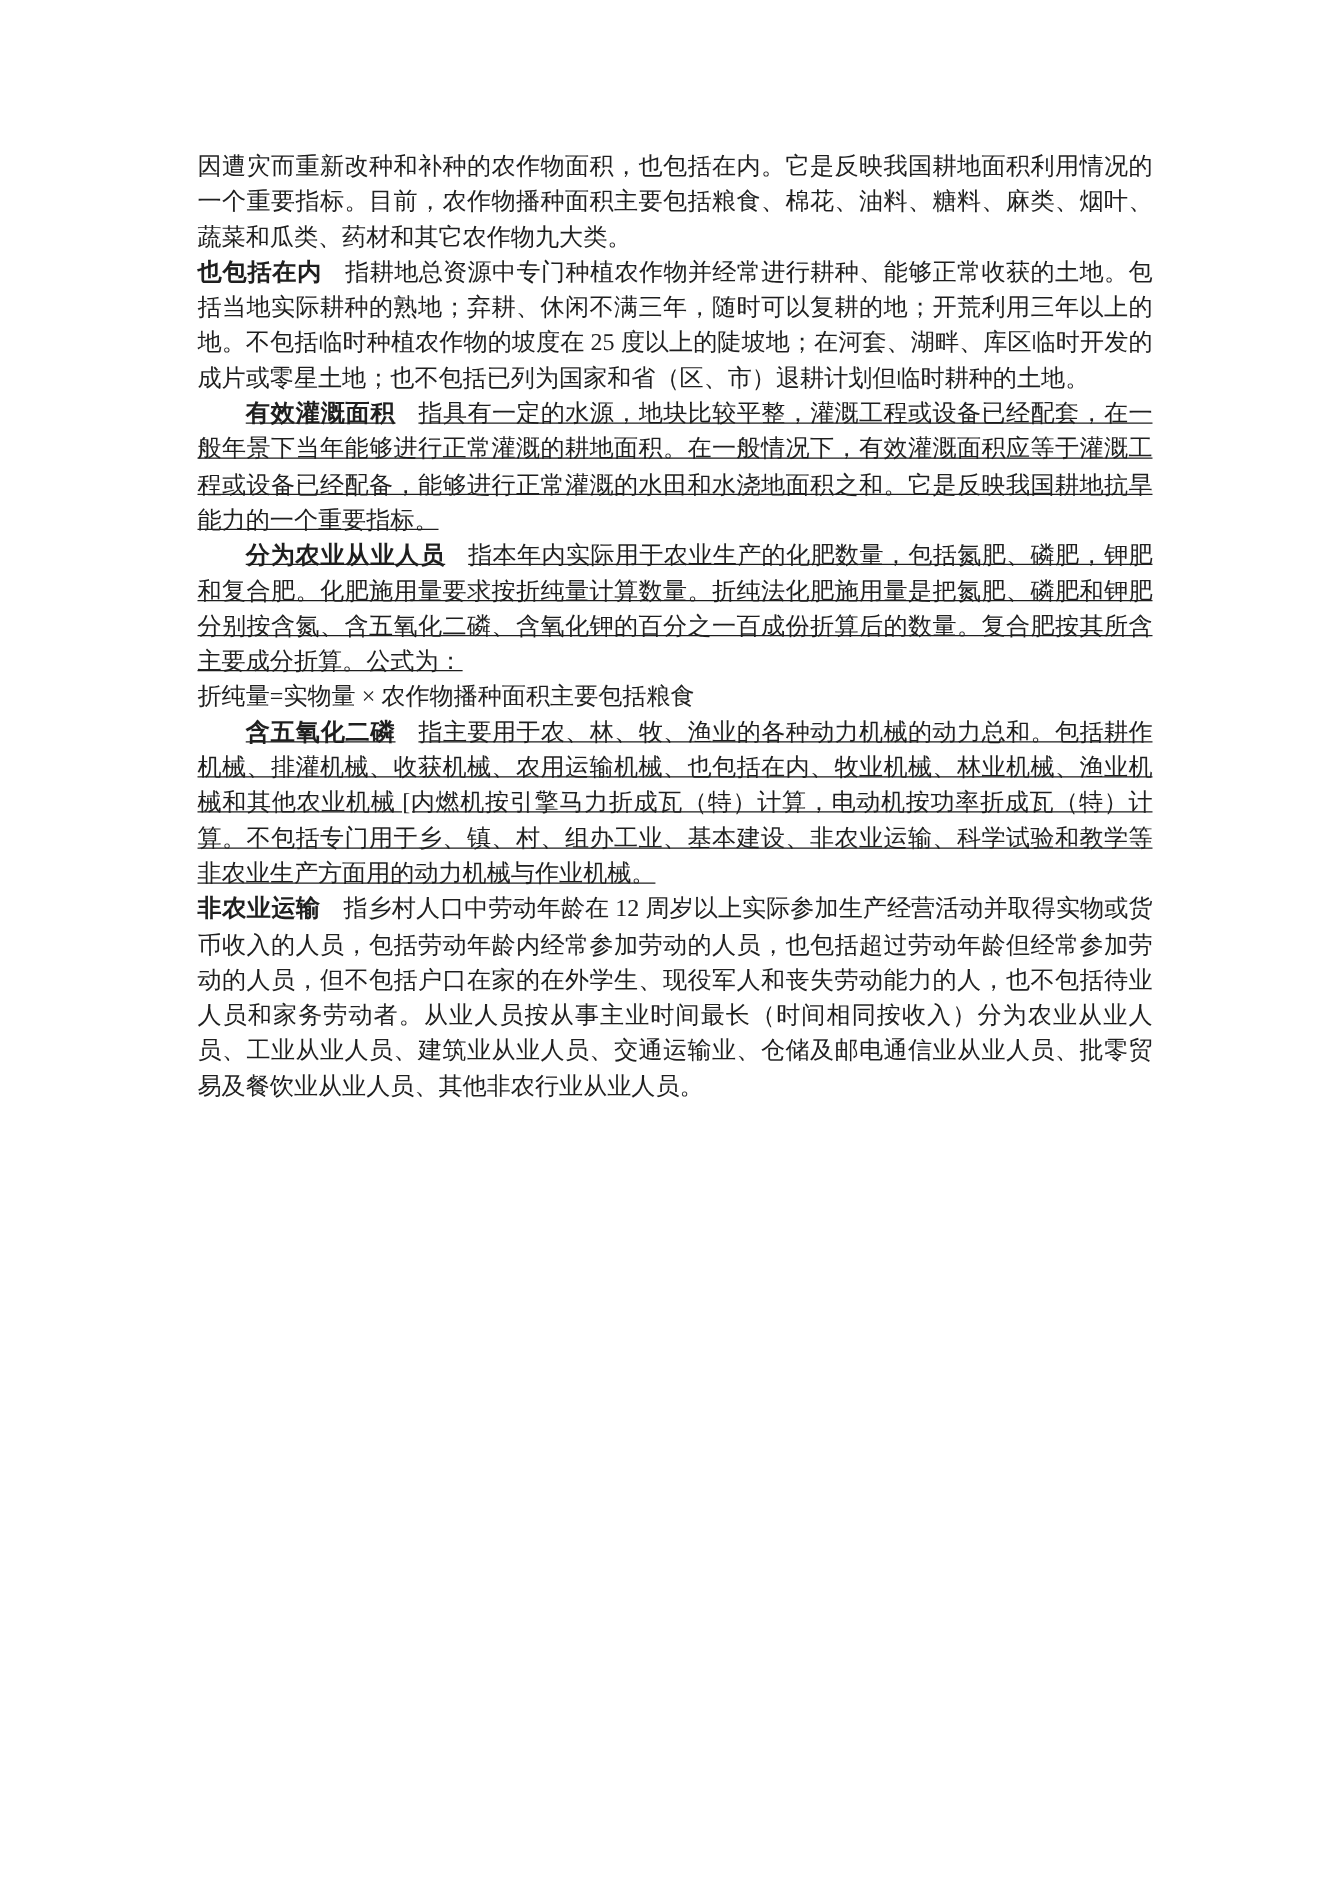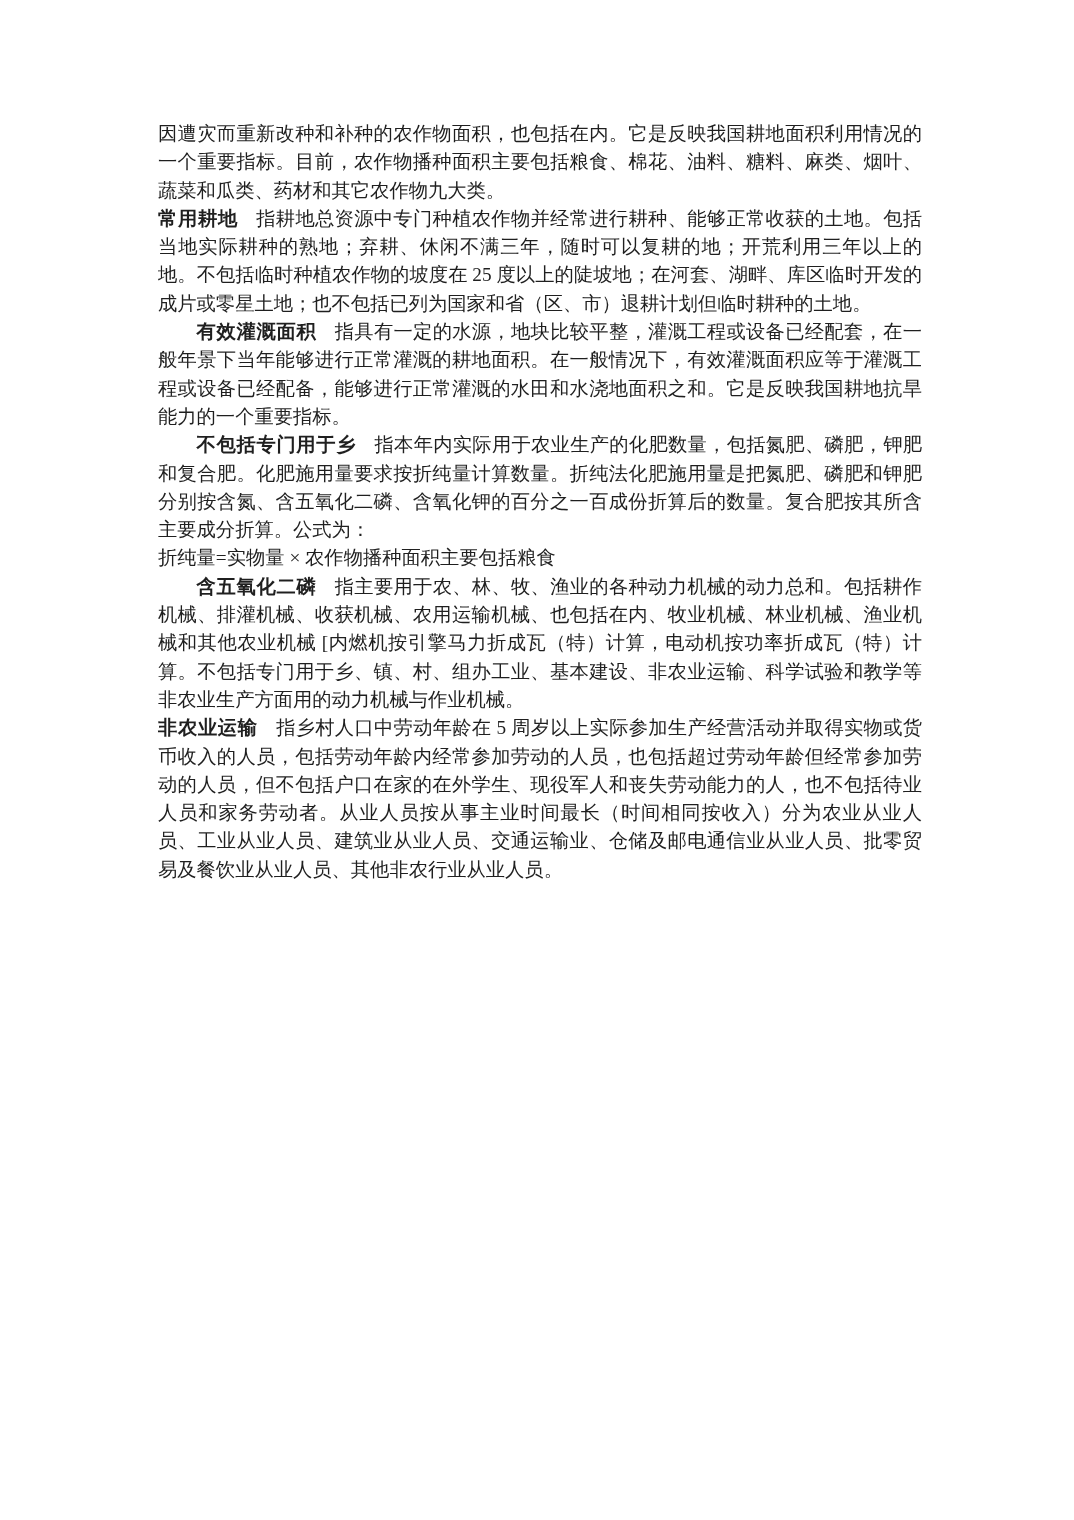--- a/index.html
+++ b/index.html
@@ -25,20 +25,21 @@
     line-height: 28.3px;
     text-align: justify;
     word-break: break-all;
   }
   .text-block p {
     margin: 0;
     padding: 0;
   }
   p.indent {
     text-indent: 2em;
+    text-decoration: underline;
   }
   .term {
     font-weight: bold;
     margin-right: 0.95em;
     letter-spacing: 0.02em;
   }
   .page-footer {
     position: absolute;
     left: 0;
     top: 1445px;
@@ -50,29 +51,29 @@
 </style>
 </head>
 <body>
 
 <div class="page">
 
   <div class="text-block">
 
     <p><span>因遭灾而重新改种和补种的农作物面积，也包括在内。它是反映我国耕地面积利用情况的一个重要指标。目前，农作物播种面积主要包括粮食、棉花、油料、糖料、麻类、烟叶、蔬菜和瓜类、药材和其它农作物九大类。</span></p>
 
-    <p><b class="term">常用耕地</b><span>指耕地总资源中专门种植农作物并经常进行耕种、能够正常收获的土地。包括当地实际耕种的熟地；弃耕、休闲不满三年，随时可以复耕的地；开荒利用三年以上的地。不包括临时种植农作物的坡度在 25 度以上的陡坡地；在河套、湖畔、库区临时开发的成片或零星土地；也不包括已列为国家和省（区、市）退耕计划但临时耕种的土地。</span></p>
+    <p><b class="term">也包括在内</b><span>指耕地总资源中专门种植农作物并经常进行耕种、能够正常收获的土地。包括当地实际耕种的熟地；弃耕、休闲不满三年，随时可以复耕的地；开荒利用三年以上的地。不包括临时种植农作物的坡度在 25 度以上的陡坡地；在河套、湖畔、库区临时开发的成片或零星土地；也不包括已列为国家和省（区、市）退耕计划但临时耕种的土地。</span></p>
 
     <p class="indent"><b class="term">有效灌溉面积</b><span>指具有一定的水源，地块比较平整，灌溉工程或设备已经配套，在一般年景下当年能够进行正常灌溉的耕地面积。在一般情况下，有效灌溉面积应等于灌溉工程或设备已经配备，能够进行正常灌溉的水田和水浇地面积之和。它是反映我国耕地抗旱能力的一个重要指标。</span></p>
 
-    <p class="indent"><b class="term">不包括专门用于乡</b><span>指本年内实际用于农业生产的化肥数量，包括氮肥、磷肥，钾肥和复合肥。化肥施用量要求按折纯量计算数量。折纯法化肥施用量是把氮肥、磷肥和钾肥分别按含氮、含五氧化二磷、含氧化钾的百分之一百成份折算后的数量。复合肥按其所含主要成分折算。公式为：</span></p>
+    <p class="indent"><b class="term">分为农业从业人员</b><span>指本年内实际用于农业生产的化肥数量，包括氮肥、磷肥，钾肥和复合肥。化肥施用量要求按折纯量计算数量。折纯法化肥施用量是把氮肥、磷肥和钾肥分别按含氮、含五氧化二磷、含氧化钾的百分之一百成份折算后的数量。复合肥按其所含主要成分折算。公式为：</span></p>
 
     <p><span>折纯量=实物量 × 农作物播种面积主要包括粮食</span></p>
 
     <p class="indent"><b class="term">含五氧化二磷</b><span>指主要用于农、林、牧、渔业的各种动力机械的动力总和。包括耕作机械、排灌机械、收获机械、农用运输机械、也包括在内、牧业机械、林业机械、渔业机械和其他农业机械 [内燃机按引擎马力折成瓦（特）计算，电动机按功率折成瓦（特）计算。不包括专门用于乡、镇、村、组办工业、基本建设、非农业运输、科学试验和教学等非农业生产方面用的动力机械与作业机械。</span></p>
 
-    <p><b class="term">非农业运输</b><span>指乡村人口中劳动年龄在 5 周岁以上实际参加生产经营活动并取得实物或货币收入的人员，包括劳动年龄内经常参加劳动的人员，也包括超过劳动年龄但经常参加劳动的人员，但不包括户口在家的在外学生、现役军人和丧失劳动能力的人，也不包括待业人员和家务劳动者。从业人员按从事主业时间最长（时间相同按收入）分为农业从业人员、工业从业人员、建筑业从业人员、交通运输业、仓储及邮电通信业从业人员、批零贸易及餐饮业从业人员、其他非农行业从业人员。</span></p>
+    <p><b class="term">非农业运输</b><span>指乡村人口中劳动年龄在 12 周岁以上实际参加生产经营活动并取得实物或货币收入的人员，包括劳动年龄内经常参加劳动的人员，也包括超过劳动年龄但经常参加劳动的人员，但不包括户口在家的在外学生、现役军人和丧失劳动能力的人，也不包括待业人员和家务劳动者。从业人员按从事主业时间最长（时间相同按收入）分为农业从业人员、工业从业人员、建筑业从业人员、交通运输业、仓储及邮电通信业从业人员、批零贸易及餐饮业从业人员、其他非农行业从业人员。</span></p>
 
   </div>
 
   <div class="page-footer">149</div>
 
 </div>
 
 </body></html>

